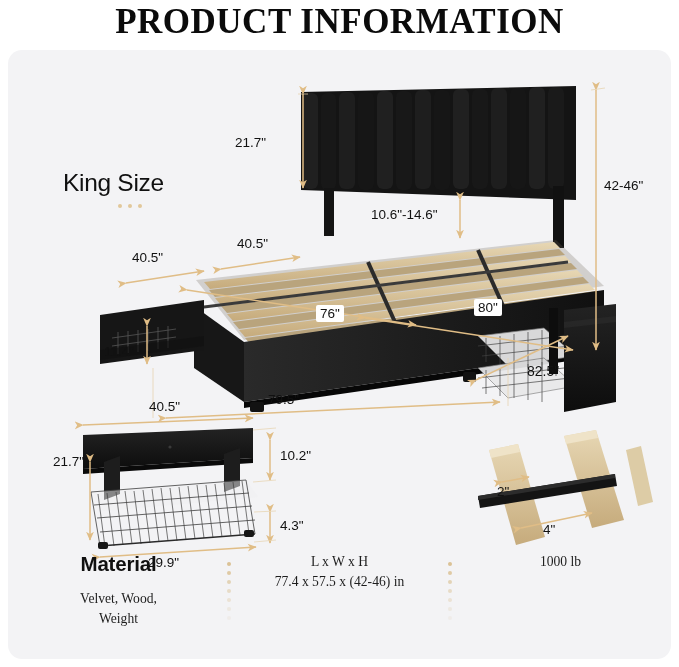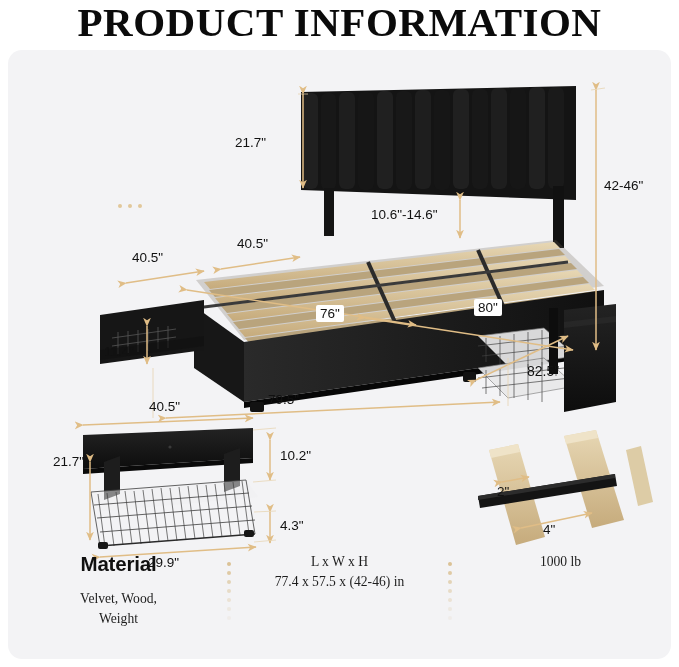--- a/index.html
+++ b/index.html
@@ -4,21 +4,21 @@
 <style>
   html,body{margin:0;padding:0;}
   body{
     width:679px;height:667px;background:#ffffff;
     font-family:"Liberation Sans",sans-serif;overflow:hidden;position:relative;
   }
   .page-title{
     position:absolute;left:0;top:0;width:679px;height:44px;
     display:flex;align-items:center;justify-content:center;
     font-family:"Liberation Serif",serif;font-weight:bold;
-    font-size:41px;letter-spacing:0.5px;color:#0b0b0b;
+    font-size:35px;letter-spacing:0.5px;color:#0b0b0b;
   }
   .card{
     position:absolute;left:8px;top:50px;width:663px;height:609px;
     background:#f3f3f5;border-radius:14px;
   }
   .diagram{position:absolute;left:0;top:0;width:663px;height:609px;}
   .spec-row{
     position:absolute;left:0;top:492px;width:663px;height:117px;
     display:flex;align-items:flex-start;
   }
@@ -53,20 +53,21 @@
   }
   .dim.boxed{background:#ffffff;padding:1px 4px;border-radius:2px;}
 </style>
 </head>
 <body>
 
 <div class="page-title">PRODUCT INFORMATION</div>
 
 <div class="card">
 
+  <div class="king-label">King Size</div>
   <div class="king-dots">
     <i style="left:0"></i>
       <i style="left:10px"></i>
       <i style="left:20px"></i>
   </div>
 
   <svg class="diagram" viewBox="0 0 663 609">
     <defs>
       <marker id="ar" markerWidth="7" markerHeight="7" refX="5.5" refY="3" orient="auto">
         <path d="M0,0.4 L6,3 L0,5.6 L1.6,3 Z" fill="#e0bd86"></path>

